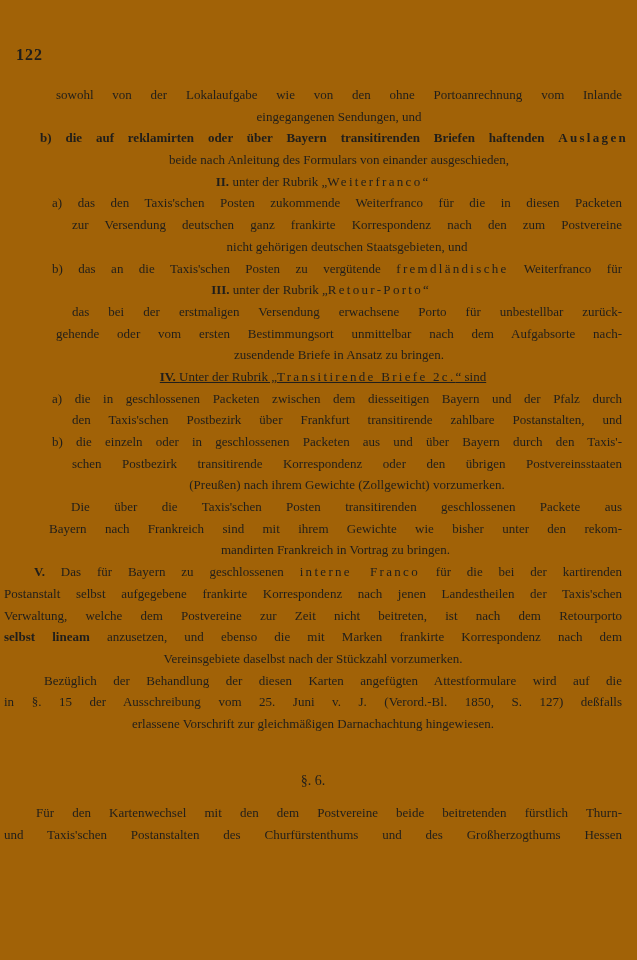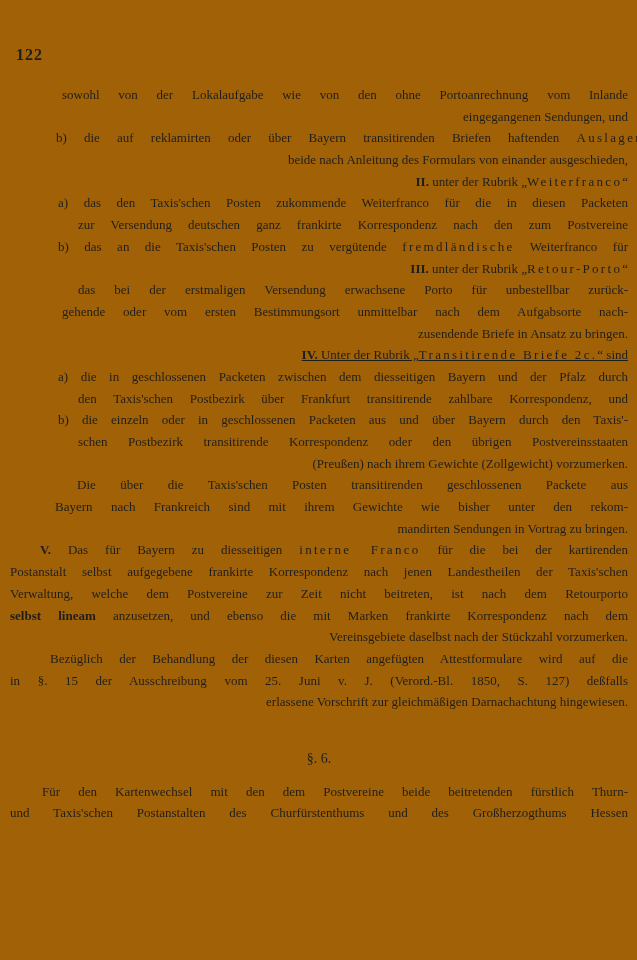--- a/index.html
+++ b/index.html
@@ -18,30 +18,30 @@
   .page-number {
     position: absolute;
     left: 16px;
     top: 46px;
     font-size: 16px;
     font-weight: bold;
     letter-spacing: 1px;
   }
   .body {
     position: absolute;
-    left: 10px;
+    left: 4px;
     top: 84px;
     width: 618px;
   }
   .block { margin:0; padding:0; }
   .line {
     height: 21.7px;
     line-height: 21.7px;
     overflow: hidden;
-    text-align: right;
+    text-align: center;
   }
   .line.just {
     text-align: justify;
     text-align-last: justify;
   }
   .line.center {
     text-align: center;
     text-align-last: center;
     font-size: 14px;
   }
@@ -53,48 +53,49 @@
 <body>
 
 <div class="page">
   <div class="page-number">122</div>
   <div class="body">
       <div class="block ">
         <div class="line just" style="margin-left: 52px; width: 566px;"><span>sowohl von der Lokalaufgabe wie von den ohne Portoanrechnung vom Inlande</span></div>
         <div class="line" style="margin-left: 52px; width: 566px;"><span>eingegangenen Sendungen, und</span></div>
       </div>
       <div class="block ">
-        <div class="line just" style="margin-left: 46px; width: 588px;"><span>b) die auf reklamirten oder über Bayern transitirenden Briefen haftenden </span><span class="sp">Auslagen</span></div>
+        <div class="line just" style="margin-left: 36px; width: 588px; font-weight: bold;"><span>b) die auf reklamirten oder über Bayern transitirenden Briefen haftenden </span><span class="sp">Auslagen</span></div>
         <div class="line" style="margin-left: 52px; width: 566px;"><span>beide nach Anleitung des Formulars von einander ausgeschieden,</span></div>
       </div>
       <div class="block ">
         <div class="line" style="margin-left: 18px; width: 600px;"><span class="b">II. </span><span>unter der Rubrik „</span><span class="sp">Weiterfranco</span><span>“</span></div>
         <div class="line just" style="margin-left: 48px; width: 570px;"><span>a) das den Taxis'schen Posten zukommende Weiterfranco für die in diesen Packeten</span></div>
         <div class="line just" style="margin-left: 68px; width: 550px;"><span>zur Versendung deutschen ganz frankirte Korrespondenz nach den zum Postvereine</span></div>
+        <div class="line" style="margin-left: 68px; width: 550px;"><span>nicht gehörigen deutschen Staatsgebieten, und</span></div>
         <div class="line just" style="margin-left: 48px; width: 570px;"><span>b) das an die Taxis'schen Posten zu vergütende </span><span class="sp">fremdländische</span><span> Weiterfranco für</span></div>
       </div>
       <div class="block ">
         <div class="line" style="margin-left: 14px; width: 604px;"><span class="b">III. </span><span>unter der Rubrik „</span><span class="sp">Retour-Porto</span><span>“</span></div>
         <div class="line just" style="margin-left: 68px; width: 550px;"><span>das bei der erstmaligen Versendung erwachsene Porto für unbestellbar zurück-</span></div>
         <div class="line just" style="margin-left: 52px; width: 566px;"><span>gehende oder vom ersten Bestimmungsort unmittelbar nach dem Aufgabsorte nach-</span></div>
         <div class="line" style="margin-left: 52px; width: 566px;"><span>zusendende Briefe in Ansatz zu bringen.</span></div>
       </div>
       <div class="block ">
         <div class="line" style="margin-left: 20px; width: 598px; text-decoration: underline;"><span class="b">IV. </span><span>Unter der Rubrik „</span><span class="sp">Transitirende Briefe 2c.</span><span>“ sind</span></div>
         <div class="line just" style="margin-left: 48px; width: 570px;"><span>a) die in geschlossenen Packeten zwischen dem diesseitigen Bayern und der Pfalz durch</span></div>
-        <div class="line just" style="margin-left: 68px; width: 550px;"><span>den Taxis'schen Postbezirk über Frankfurt transitirende zahlbare Korrespondenz, und</span></div>
+        <div class="line just" style="margin-left: 68px; width: 550px;"><span>den Taxis'schen Postbezirk über Frankfurt transitirende zahlbare Postanstalten, und</span></div>
         <div class="line just" style="margin-left: 48px; width: 570px;"><span>b) die einzeln oder in geschlossenen Packeten aus und über Bayern durch den Taxis'-</span></div>
         <div class="line just" style="margin-left: 68px; width: 550px;"><span>schen Postbezirk transitirende Korrespondenz oder den übrigen Postvereinsstaaten</span></div>
         <div class="line" style="margin-left: 68px; width: 550px;"><span>(Preußen) nach ihrem Gewichte (Zollgewicht) vorzumerken.</span></div>
         <div class="line just" style="margin-left: 67px; width: 551px;"><span>Die über die Taxis'schen Posten transitirenden geschlossenen Packete aus</span></div>
         <div class="line just" style="margin-left: 45px; width: 573px;"><span>Bayern nach Frankreich sind mit ihrem Gewichte wie bisher unter den rekom-</span></div>
-        <div class="line" style="margin-left: 45px; width: 573px;"><span>mandirten Sendungen in Vortrag zu bringen.</span></div>
+        <div class="line" style="margin-left: 45px; width: 573px;"><span>mandirten Frankreich in Vortrag zu bringen.</span></div>
       </div>
       <div class="block ">
-        <div class="line just" style="margin-left: 30px; width: 588px;"><span class="b">V. </span><span>Das für Bayern zu diesseitigen </span><span class="sp">interne Franco</span><span> für die bei der kartirenden</span></div>
+        <div class="line just" style="margin-left: 30px; width: 588px;"><span class="b">V. </span><span>Das für Bayern zu geschlossenen </span><span class="sp">interne Franco</span><span> für die bei der kartirenden</span></div>
         <div class="line just" style="margin-left: 0px; width: 618px;"><span>Postanstalt selbst aufgegebene frankirte Korrespondenz nach jenen Landestheilen der Taxis'schen</span></div>
         <div class="line just" style="margin-left: 0px; width: 618px;"><span>Verwaltung, welche dem Postvereine zur Zeit nicht beitreten, ist nach dem Retourporto</span></div>
         <div class="line just" style="margin-left: 0px; width: 618px;"><span class="b">selbst lineam</span><span> anzusetzen, und ebenso die mit Marken frankirte Korrespondenz nach dem</span></div>
         <div class="line" style="margin-left: 0px; width: 618px;"><span>Vereinsgebiete daselbst nach der Stückzahl vorzumerken.</span></div>
       </div>
       <div class="block ">
         <div class="line just" style="margin-left: 40px; width: 578px;"><span>Bezüglich der Behandlung der diesen Karten angefügten Attestformulare wird auf die</span></div>
         <div class="line just" style="margin-left: 0px; width: 618px;"><span>in §. 15 der Ausschreibung vom 25. Juni v. J. (Verord.-Bl. 1850, S. 127) deßfalls</span></div>
         <div class="line" style="margin-left: 0px; width: 618px;"><span>erlassene Vorschrift zur gleichmäßigen Darnachachtung hingewiesen.</span></div>
       </div>

